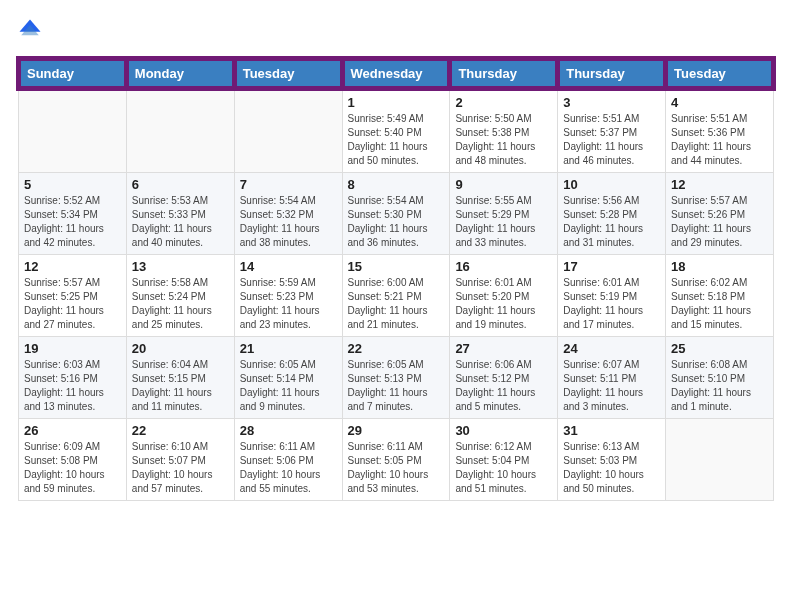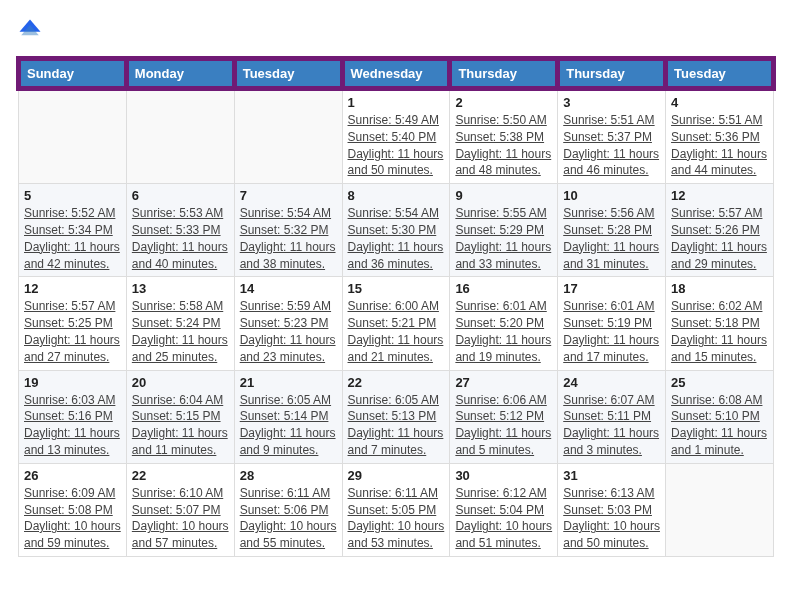--- a/index.html
+++ b/index.html
@@ -81,24 +81,23 @@
     .calendar tr:nth-child(even) td {
       background: #f5f7fa;
     }
     .day-number {
       font-size: 13px;
       font-weight: bold;
       margin-bottom: 2px;
       color: #222;
     }
     .day-info {
-      font-size: 12px;
+      font-size: 10px;
       color: #444;
       line-height: 1.4;
-      text-decoration: underline;
     }
     .empty-cell {
       background: #f9f9f9 !important;
     }
   </style>
 </head>
 <body>
 
 <div class="header">
   <div class="logo">

